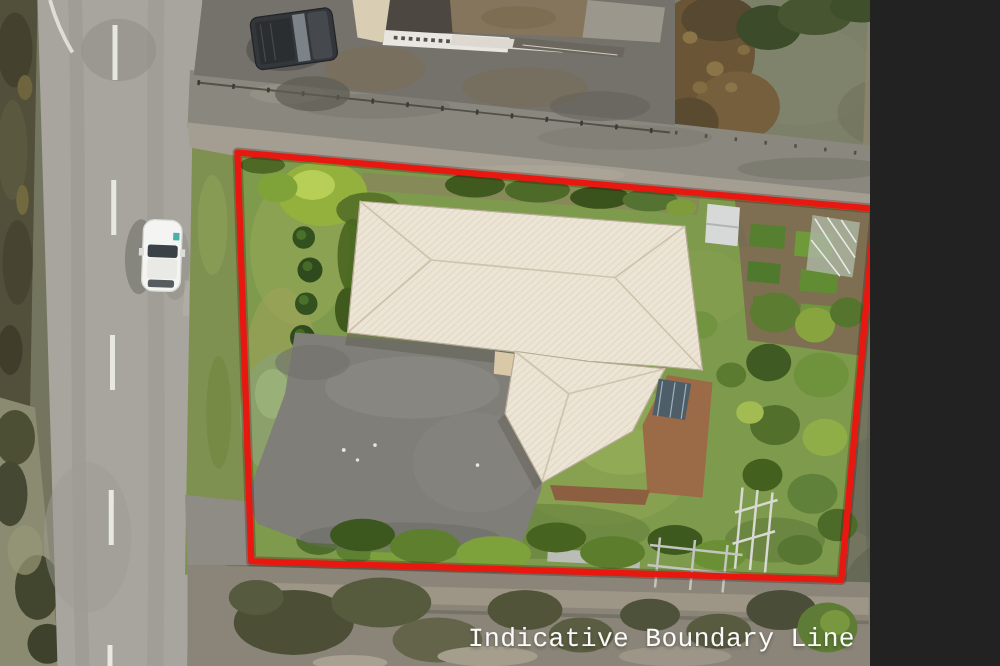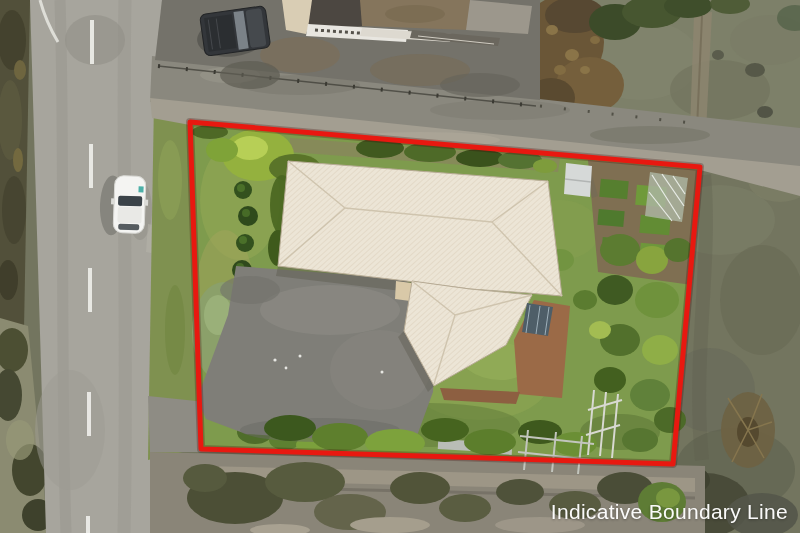--- a/index.html
+++ b/index.html
@@ -1,18 +1,18 @@
 <!DOCTYPE html>
 <html><head>
 <meta charset="utf-8">
 <style>
   html,body{margin:0;padding:0;background:#222;}
   .stage{
-    position:relative;width:800px;height:533px;overflow:hidden;
-    font-family:Liberation Sans, sans-serif;
+    position:relative;width:696px;height:533px;overflow:hidden;
+    font-family:Liberation Mono, monospace;
     background:#73755f;
   }
   .stage svg{position:absolute;inset:0;display:block;}
   .watermark{
     position:absolute;right:12px;bottom:9px;
     font-size:21px;font-weight:400;letter-spacing:.3px;
     color:#ffffff;opacity:.97;
     text-shadow:0 1px 3px rgba(0,0,0,.35);
     white-space:nowrap;
   }

